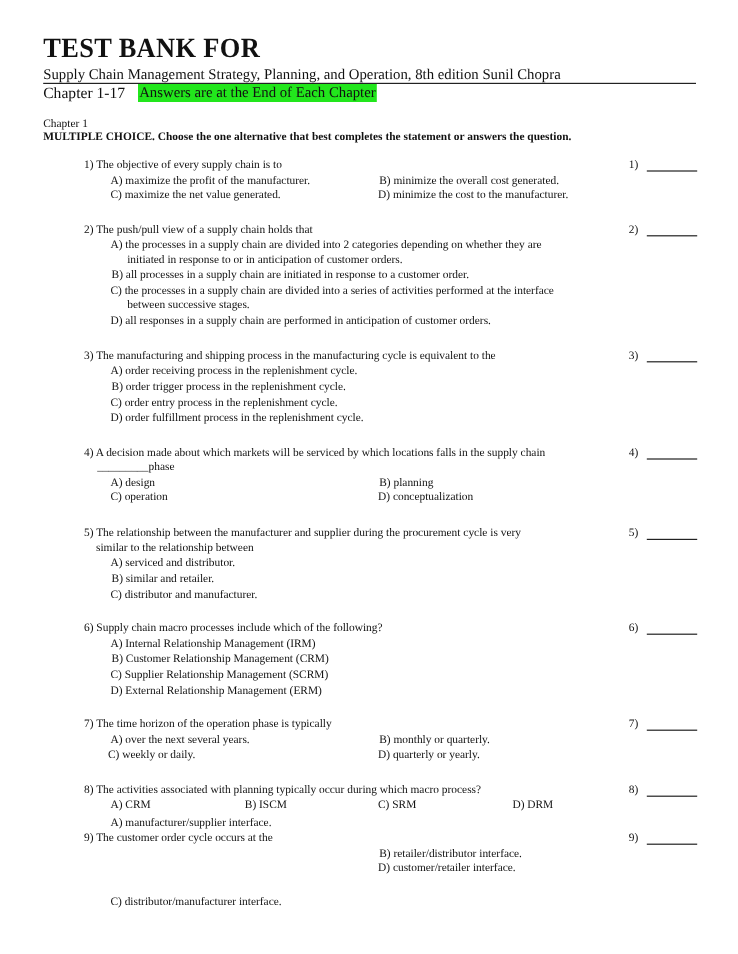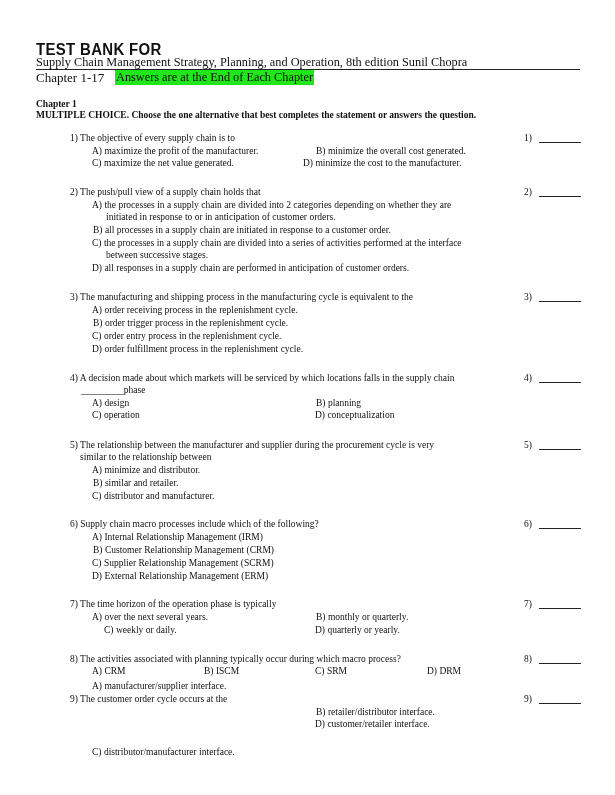--- a/index.html
+++ b/index.html
@@ -2,42 +2,42 @@
 <html><head>
   <meta charset="utf-8">
   <style>
     html, body { margin: 0; padding: 0; background: #ffffff; }
     body {
       width: 615px; height: 795px; position: relative; overflow: hidden;
       font-family: "Liberation Serif", "DejaVu Serif", serif;
       color: #111111;
     }
     .title {
-      position: absolute; left: 36px; top: 41px;
-      font-family: Liberation Sans, sans-serif;
-      font-weight: bold; font-size: 15px; letter-spacing: 0.3px;
+      position: absolute; left: 36px; top: 27px;
+      font-family: Liberation Serif, serif;
+      font-weight: bold; font-size: 22px; letter-spacing: 0.3px;
       transform: scaleY(1.05);
     }
     .subtitle {
       position: absolute; left: 36px; top: 55px;
       font-size: 12.3px;
     }
     .rule {
       position: absolute; left: 36px; top: 69px; width: 544px; height: 0;
       border-top: 1.6px solid #222;
     }
     .chapter-range {
       position: absolute; left: 36px; top: 70px; font-size: 13px;
     }
     .highlight {
       position: absolute; left: 115px; top: 70px; font-size: 12.3px;
       background: #22e61c; padding: 0 1px; line-height: 15px;
     }
     .chapter-label {
-      position: absolute; left: 36px; top: 99px; font-size: 9.5px; font-weight: bold;
+      position: absolute; left: 36px; top: 99px; font-size: 9.5px; font-weight: normal;
     }
     .instructions {
       position: absolute; left: 36px; top: 110px; font-size: 9.5px; font-weight: bold;
     }
     .q-stem, .opt, .ans-num, .ans-line {
       position: absolute; font-size: 9.5px; white-space: nowrap; line-height: 12px;
     }
     .ans-line {
       width: 42px; height: 0; border-top: 1px solid #222;
     }
@@ -52,21 +52,21 @@
 <div class="highlight" style="background: rgb(34, 230, 28);">Answers are at the End of Each Chapter</div>
 
 <div class="chapter-label">Chapter 1</div>
 <div class="instructions">MULTIPLE CHOICE.  Choose the one alternative that best completes the statement or answers the question.</div>
 
 <div>
   <div class="q-stem" style="left:70px;top:132px">1) The objective of every supply chain is to</div>
   <div class="opt" style="left:92px;top:145px">A) maximize the profit of the manufacturer.</div>
   <div class="opt" style="left:316px;top:145px">B) minimize the overall cost generated.</div>
   <div class="opt" style="left:92px;top:157px">C) maximize the net value generated.</div>
-  <div class="opt" style="left:303px;top:157px">D) minimize the cost to the manufacturer.</div>
+  <div class="opt" style="left:315px;top:157px">D) minimize the cost to the manufacturer.</div>
   <div class="ans-num" style="left:524px;top:132px">1)</div>
   <div class="ans-line" style="left:539px;top:142px"></div>
 </div>
 
 <div>
   <div class="q-stem" style="left:70px;top:186px">2) The push/pull view of a supply chain holds that</div>
   <div class="opt" style="left:92px;top:199px">A) the processes in a supply chain are divided into 2 categories depending on whether they are</div>
   <div class="opt" style="left:106px;top:211px">initiated in response to or in anticipation of customer orders.</div>
   <div class="opt" style="left:93px;top:224px">B) all processes in a supply chain are initiated in response to a customer order.</div>
   <div class="opt" style="left:92px;top:237px">C) the processes in a supply chain are divided into a series of activities performed at the interface</div>
@@ -93,42 +93,42 @@
   <div class="opt" style="left:316px;top:397px">B) planning</div>
   <div class="opt" style="left:92px;top:409px">C) operation</div>
   <div class="opt" style="left:315px;top:409px">D) conceptualization</div>
   <div class="ans-num" style="left:524px;top:372px">4)</div>
   <div class="ans-line" style="left:539px;top:382px"></div>
 </div>
 
 <div>
   <div class="q-stem" style="left:70px;top:439px">5) The relationship between the manufacturer and supplier during the procurement cycle is very</div>
   <div class="q-stem" style="left:80px;top:451px">similar to the relationship between</div>
-  <div class="opt" style="left:92px;top:464px">A) minimize and distributor.</div>
+  <div class="opt" style="left:92px;top:464px">A) serviced and distributor.</div>
   <div class="opt" style="left:93px;top:477px">B) similar and retailer.</div>
   <div class="opt" style="left:92px;top:490px">C) distributor and manufacturer.</div>
   <div class="ans-num" style="left:524px;top:439px">5)</div>
   <div class="ans-line" style="left:539px;top:449px"></div>
 </div>
 
 <div>
   <div class="q-stem" style="left:70px;top:518px">6) Supply chain macro processes include which of the following?</div>
   <div class="opt" style="left:92px;top:531px">A) Internal Relationship Management (IRM)</div>
   <div class="opt" style="left:93px;top:544px">B) Customer Relationship Management (CRM)</div>
   <div class="opt" style="left:92px;top:557px">C) Supplier Relationship Management (SCRM)</div>
   <div class="opt" style="left:92px;top:570px">D) External Relationship Management (ERM)</div>
   <div class="ans-num" style="left:524px;top:518px">6)</div>
   <div class="ans-line" style="left:539px;top:528px"></div>
 </div>
 
 <div>
   <div class="q-stem" style="left:70px;top:598px">7) The time horizon of the operation phase is typically</div>
   <div class="opt" style="left:92px;top:611px">A) over the next several years.</div>
   <div class="opt" style="left:316px;top:611px">B) monthly or quarterly.</div>
-  <div class="opt" style="left:104px;top:624px">C) weekly or daily.</div>
+  <div class="opt" style="left:90px;top:624px">C) weekly or daily.</div>
   <div class="opt" style="left:315px;top:624px">D) quarterly or yearly.</div>
   <div class="ans-num" style="left:524px;top:598px">7)</div>
   <div class="ans-line" style="left:539px;top:608px"></div>
 </div>
 
 <div>
   <div class="q-stem" style="left:70px;top:653px">8) The activities associated with planning typically occur during which macro process?</div>
   <div class="opt" style="left:92px;top:665px">A) CRM</div>
   <div class="opt" style="left:204px;top:665px">B) ISCM</div>
   <div class="opt" style="left:315px;top:665px">C) SRM</div>

